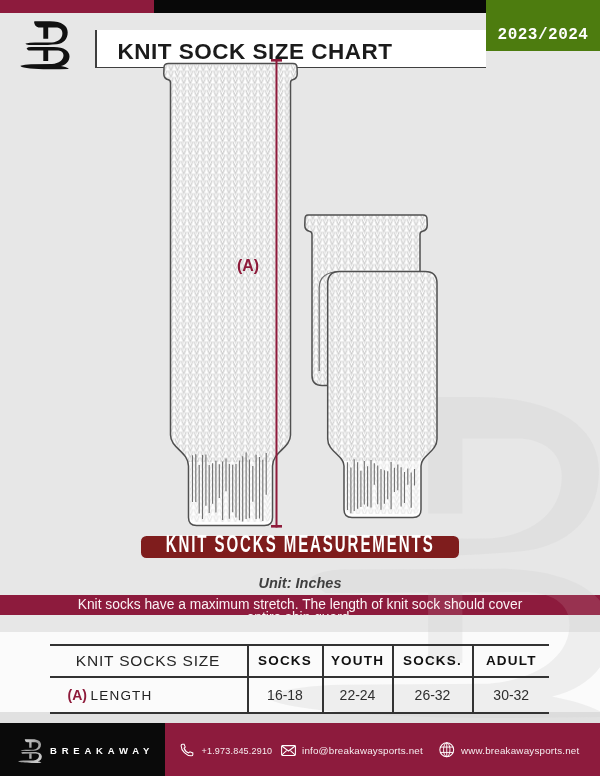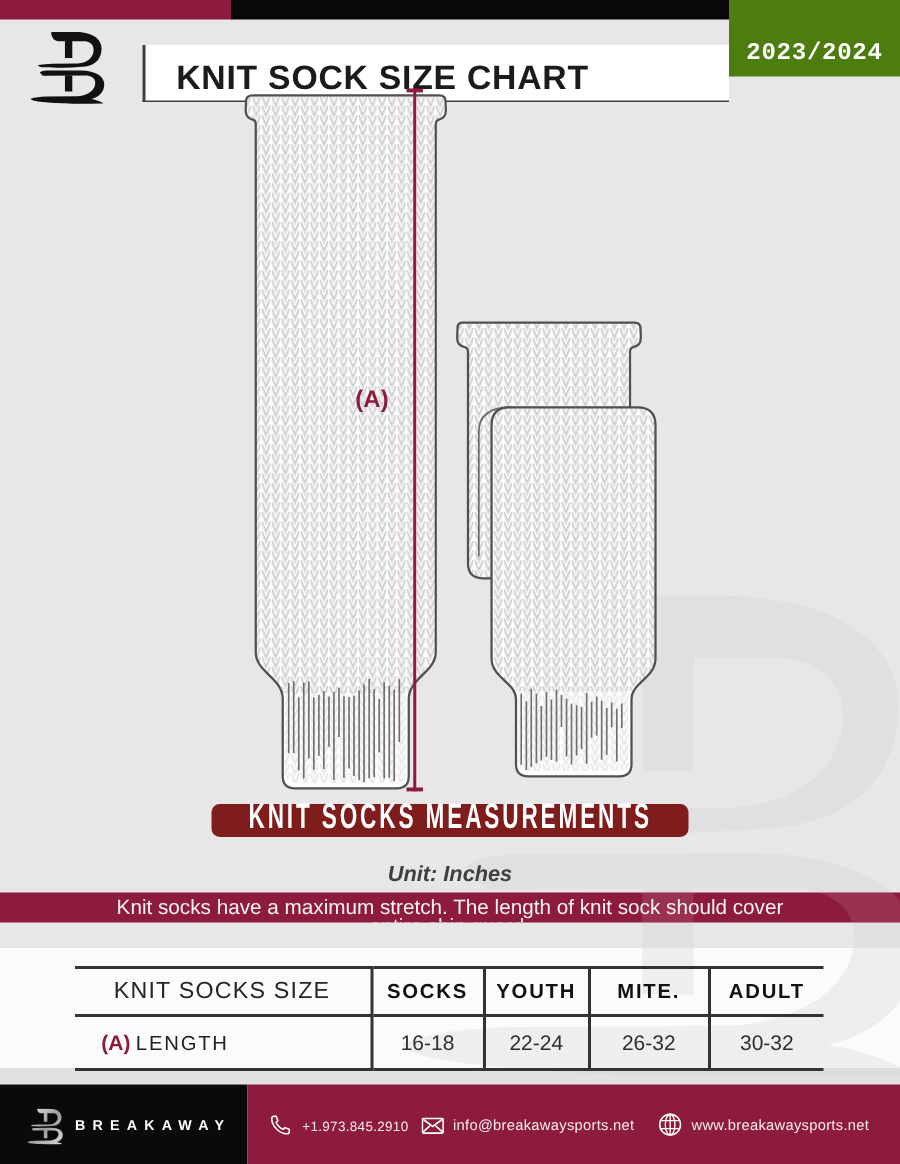--- a/index.html
+++ b/index.html
@@ -95,21 +95,21 @@
           <col style="width:75px">
           <col style="width:70px">
           <col style="width:80px">
           <col style="width:76.5px">
         </colgroup>
 <tbody>
           <tr style="height:31.5px;">
 <td style="border-top:2.4px solid #333333;border-bottom:2.4px solid #333333;text-align:center;font-size:15.5px;letter-spacing:0.8px;color:#262626;">KNIT SOCKS SIZE</td>
 <td style="border:2.4px solid #333333;border-right:none;text-align:center;font-size:13.5px;font-weight:700;letter-spacing:1.2px;color:#111;">SOCKS</td>
 <td style="border:2.4px solid #333333;border-right:none;text-align:center;font-size:13.5px;font-weight:700;letter-spacing:1.2px;color:#111;margin-top:22px;">YOUTH</td>
-<td style="border:2.4px solid #333333;border-right:none;text-align:center;font-size:13.5px;font-weight:700;letter-spacing:1.2px;color:#111;">MITE.</td>
+<td style="border:2.4px solid #333333;border-right:none;text-align:center;font-size:13.5px;font-weight:700;letter-spacing:1.2px;color:#111;">SOCKS.</td>
 <td style="border:2.4px solid #333333;border-right:none;text-align:center;font-size:13.5px;font-weight:700;letter-spacing:1.2px;color:#111;">ADULT</td>
 </tr>
 <tr style="height:36px;">
 <td style="border-bottom:2.4px solid #333333;font-size:13px;color:#222;padding-left:18px;"><b style="color:#8e1b3b;font-size:14px;">(A)</b> <span style="font-size:13.5px;letter-spacing:1.2px;">LENGTH</span></td>
 <td style="border-bottom:2.4px solid #333333;border-left:2.4px solid #333333;text-align:center;font-size:14px;color:#2e2e2e;">16-18</td>
 <td style="border-bottom:2.4px solid #333333;border-left:2.4px solid #333333;text-align:center;font-size:14px;color:#2e2e2e;">22-24</td>
 <td style="border-bottom:2.4px solid #333333;border-left:2.4px solid #333333;text-align:center;font-size:14px;color:#2e2e2e;">26-32</td>
 <td style="border-bottom:2.4px solid #333333;border-left:2.4px solid #333333;text-align:center;font-size:14px;color:#2e2e2e;">30-32</td>
 </tr>
 </tbody>

